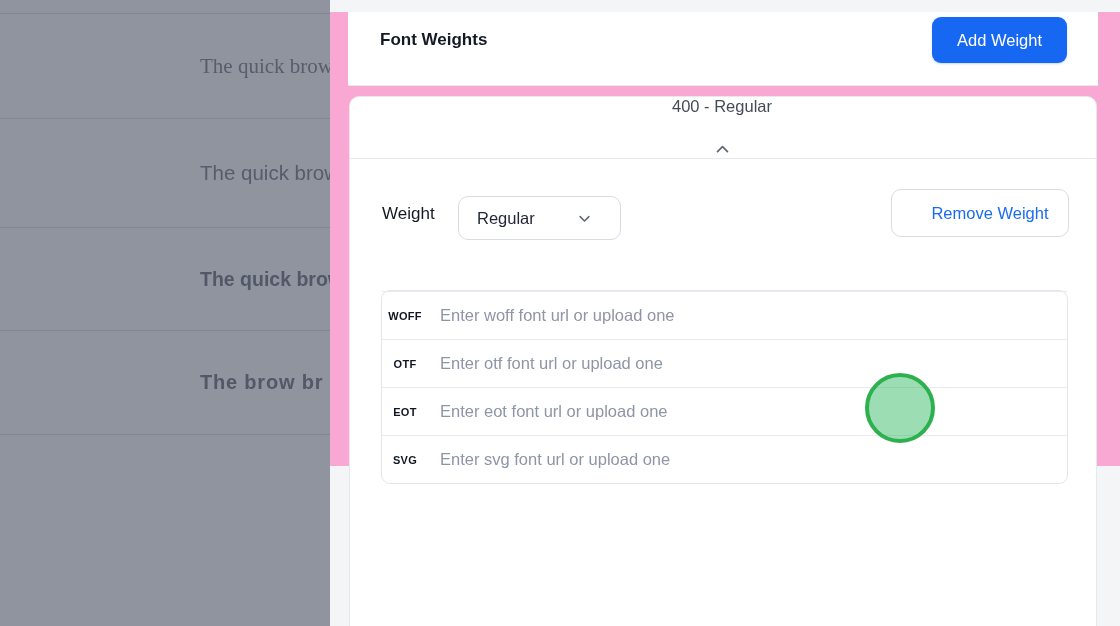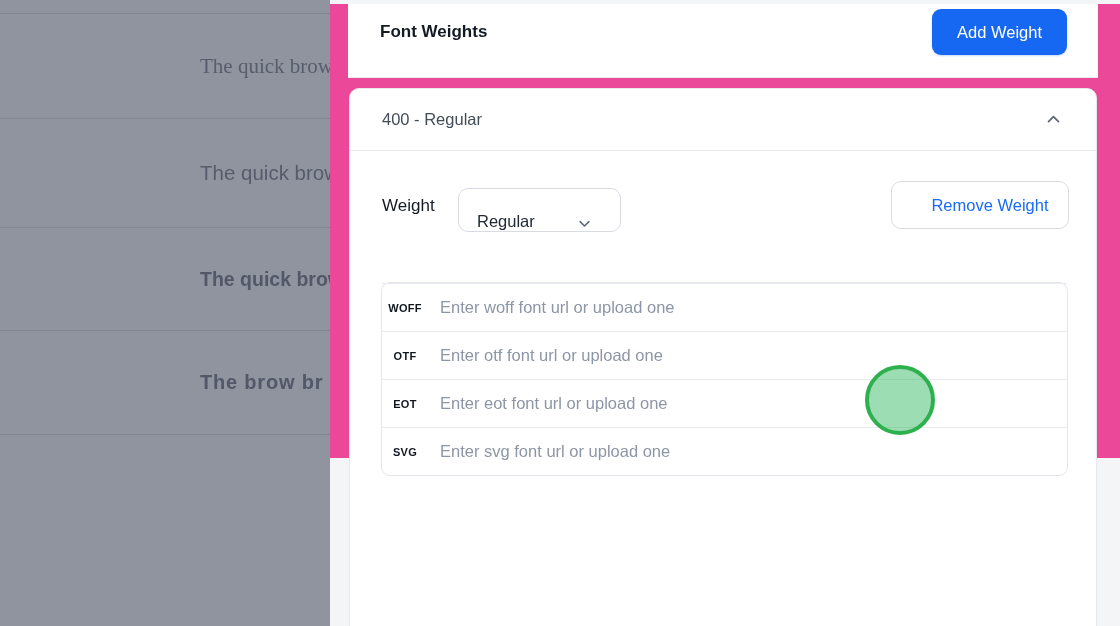--- a/index.html
+++ b/index.html
@@ -12,44 +12,44 @@
     background:#90949f; overflow:hidden; }
   .sample-row { position:absolute; left:0; width:360px; border-top:1px solid rgba(56,62,82,.16);
     display:flex; align-items:center; }
   .sample-text { position:absolute; left:200px; white-space:nowrap; color:#575d6c; }
   .sample-serif { font-family:"Liberation Serif", serif; font-size:21px; }
   .sample-reg   { font-size:20.5px; font-weight:400; color:#565c6b; }
   .sample-bold  { font-size:19.5px; font-weight:700; color:#525868; }
   .sample-heavy { font-size:20px;  font-weight:800; letter-spacing:.8px; color:#525868; }
 
   
-  .main { position:absolute; left:330px; top:4px; width:790px; height:454px; background:#ec4899; }
+  .main { position:absolute; left:330px; top:12px; width:790px; height:454px; background:#f9a8d4; }
 
   .header-bar { position:absolute; left:18px; top:0; width:750px; height:74px;
     background:#ffffff; border-bottom:1px solid #e8eaee; }
   .page-title { position:absolute; left:32px; top:18px; font-size:17px; font-weight:700; color:#141a24; }
   .btn-primary { position:absolute; right:31px; top:5px; height:46px; padding:0 25px;
     background:#1667f2; color:#ffffff; font-size:16.5px; font-weight:500;
     border:none; border-radius:9px; cursor:pointer; font-family:inherit;
     box-shadow:0 1px 2px rgba(22,103,242,.25);margin-left:15px; }
 
   
   .card { position:absolute; left:19px; top:84px; width:748px; height:600px;
     background:#ffffff; border:1px solid #e5e8ec; border-radius:10px; }
   .card-header { position:relative; height:62px; border-bottom:1px solid #e8eaee;
     display:flex; align-items:center; justify-content:space-between;
-    padding:0 34px 0 32px; cursor:pointer; border-radius:10px 10px 0 0; }
+    padding:0 34px 0 32px; cursor:pointer; border-radius:10px 10px 0 0;flex-direction:column; }
   .card-title { font-size:16.5px; font-weight:500; color:#434c59; }
   .chev { display:block; }
 
   
   .weight-label { position:absolute; left:32px; top:107px; font-size:17px; font-weight:400; color:#141a24; }
   .select-box { position:absolute; left:108px; top:99px; width:163px; height:44px;
     border:1px solid #d8dce2; border-radius:10px; background:#fff;
-    display:flex; align-items:flex-end; justify-content:space-between;
+    display:flex; align-items:center; justify-content:space-between;
     padding:0 28px 0 18px; cursor:pointer; }
   .select-value { font-size:16.5px; color:#222936; }
   .btn-outline { position:absolute; left:541px; top:92px; width:178px; height:48px;
     background:#fff; border:1px solid #d9dce1; border-radius:10px;
     color:#1b6cf2; font-size:16.5px; font-weight:500; cursor:pointer; font-family:inherit;padding-left:20px; }
 
   
   .links-table { position:absolute; left:31px; top:193px; width:687px;
     border:1px solid #e3e6ea; border-radius:9px; background:#fff; }
   .links-header { position:relative; height:68px; display:flex; align-items:center; }

